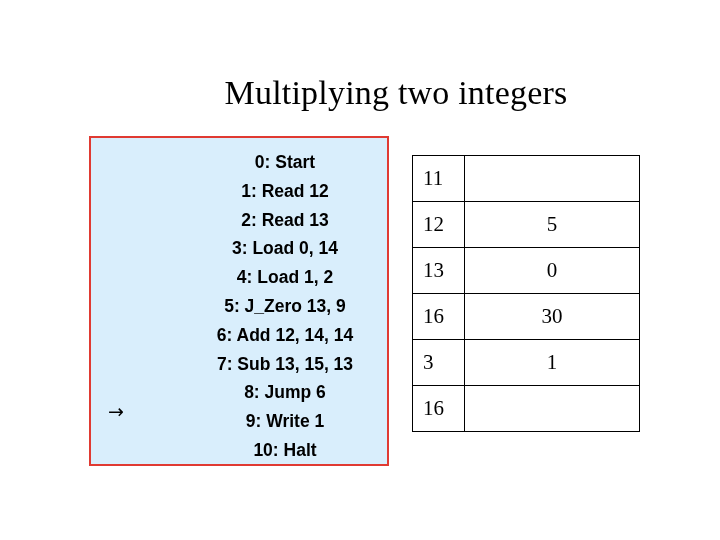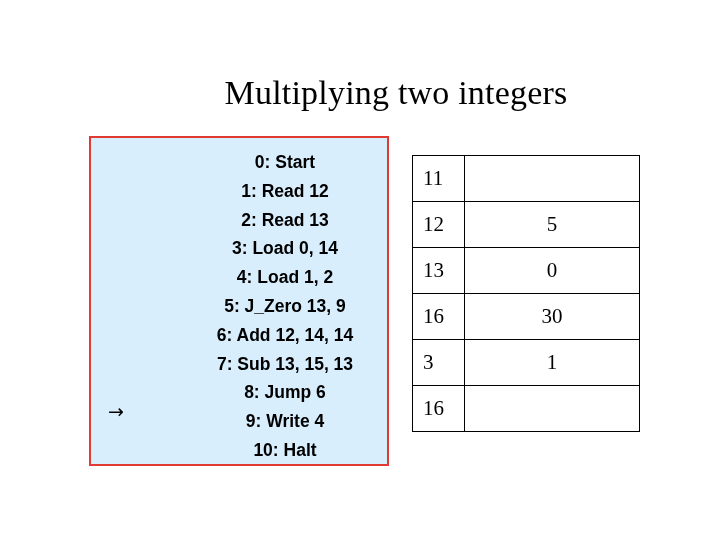--- a/index.html
+++ b/index.html
@@ -103,21 +103,21 @@
 <div id="code-list">
   <div class="code-line">0: Start</div>
   <div class="code-line">1: Read 12</div>
   <div class="code-line">2: Read 13</div>
   <div class="code-line">3: Load 0, 14</div>
   <div class="code-line">4: Load 1, 2</div>
   <div class="code-line">5: J_Zero 13, 9</div>
   <div class="code-line">6: Add 12, 14, 14</div>
   <div class="code-line">7: Sub 13, 15, 13</div>
   <div class="code-line">8: Jump 6</div>
-  <div class="code-line">9: Write 4</div>
+  <div class="code-line">9: Write 1</div>
   <div class="code-line">10: Halt</div>
 </div>
 
 <table id="memory-table">
   <tbody>
     <tr>
       <td class="addr">11</td>
       <td class="val"></td>
     </tr>
     <tr>

